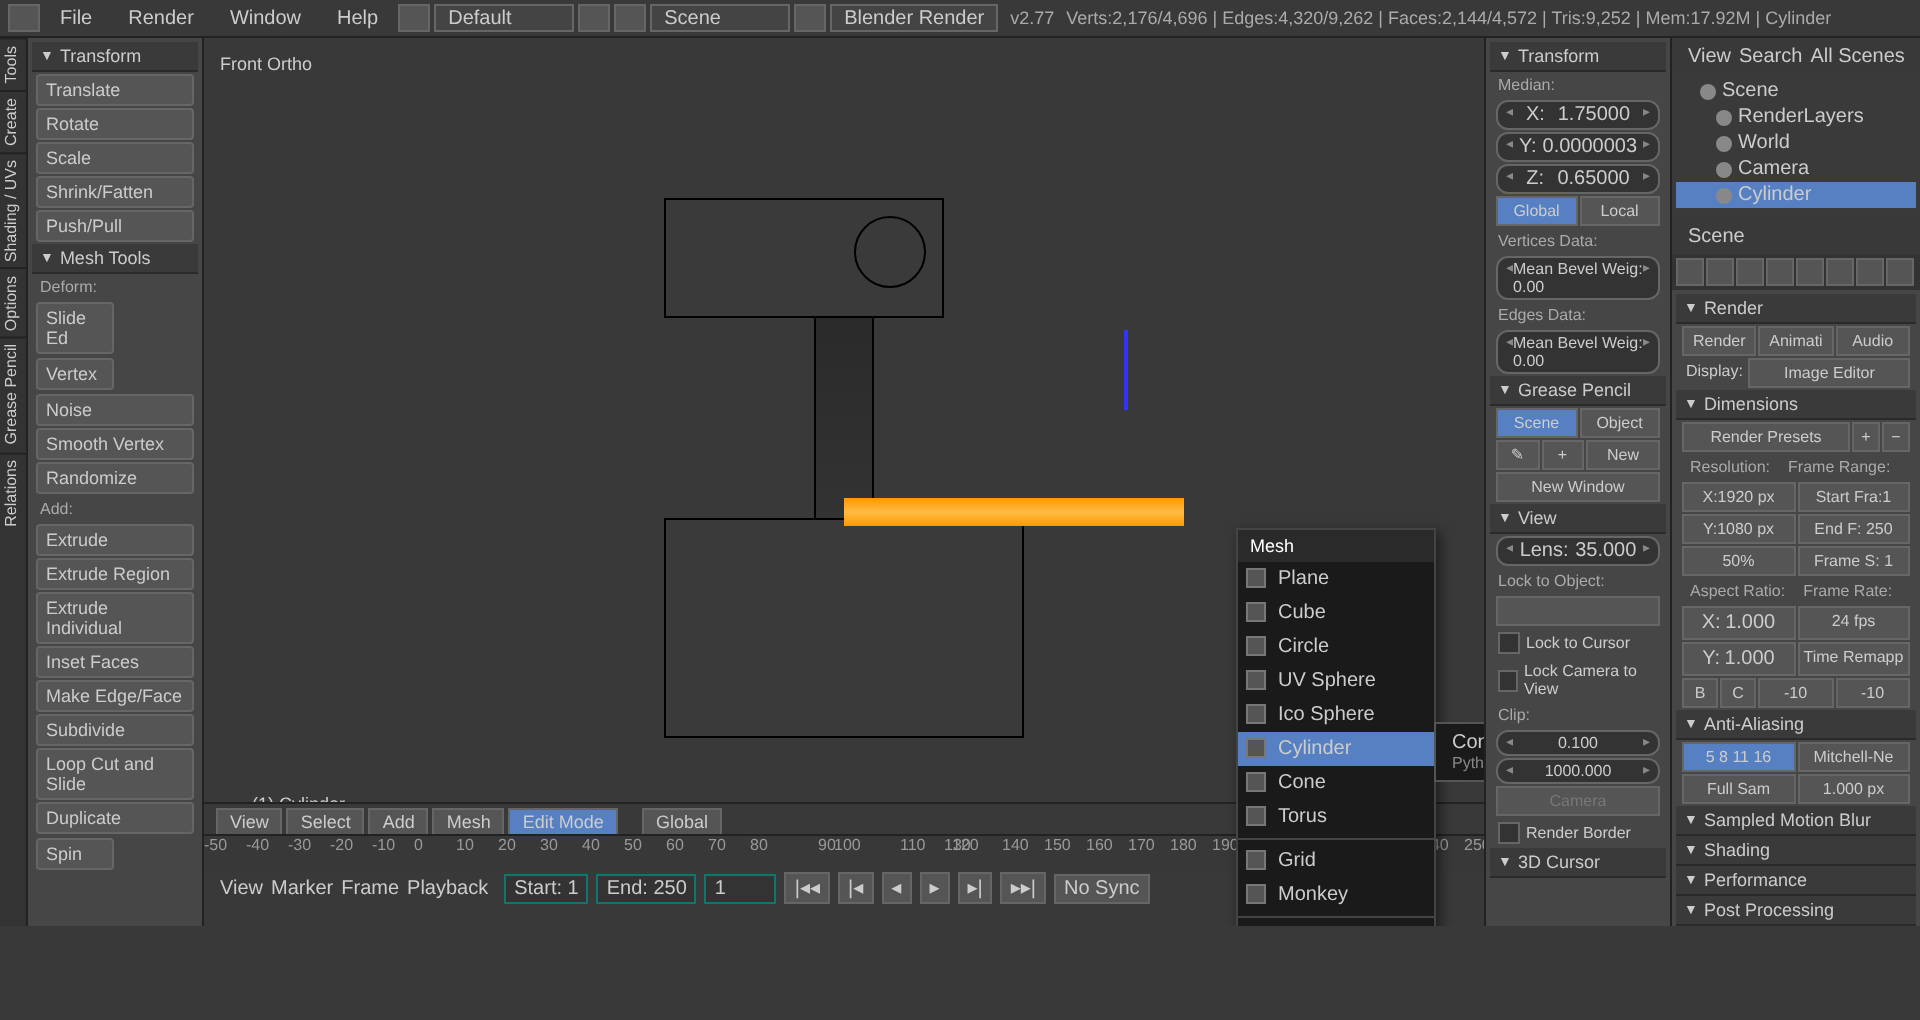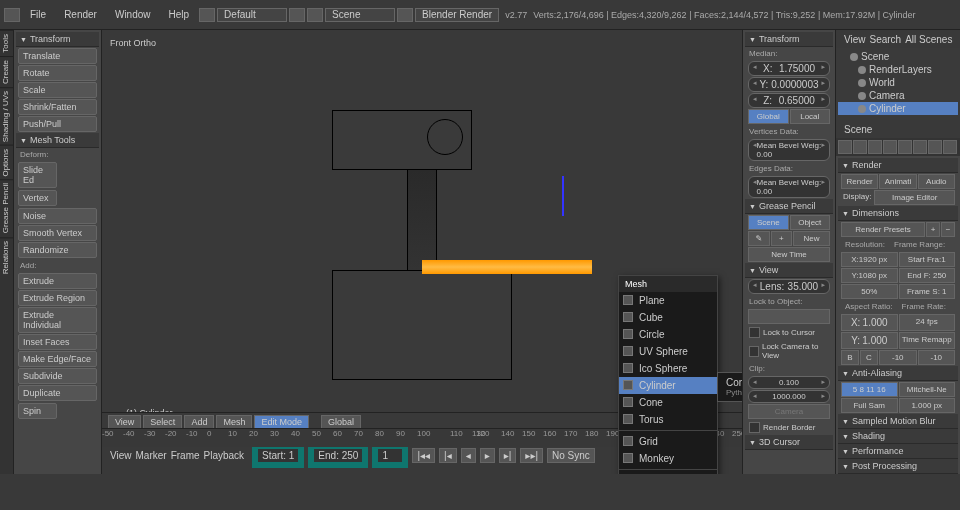--- a/index.html
+++ b/index.html
@@ -1,17 +1,17 @@
 <!DOCTYPE html>
 <html><head>
 <meta charset="utf-8">
 <style>
 *{margin:0;padding:0;box-sizing:border-box;font-family:Arial,sans-serif;font-size:10px;color:#ccc;user-select:none}
 body{background:#393939;width:960px;height:510px;overflow:hidden;position:relative}
-.topbar{height:30px;background:#393939;border-bottom:1px solid #222;display:flex;align-items:center;gap:2px;padding:0 4px}
+.topbar{height:19px;background:#393939;border-bottom:1px solid #222;display:flex;align-items:center;gap:2px;padding:0 4px}
 .topbar .menu-item{padding:2px 8px;cursor:pointer}
 .topbar .icon-btn{width:16px;height:14px;background:#555;border:1px solid #666;display:inline-block}
 .topbar .dd{background:#444;border:1px solid #666;padding:1px 6px;height:14px;display:inline-flex;align-items:center;min-width:70px}
 .topbar .stats{margin-left:4px;font-size:9px;color:#aaa}
 .main{display:flex;height:444px}
 .left-sidebar{width:14px;background:#333;border-right:1px solid #222;display:flex;flex-direction:column}
 .left-sidebar .tab{writing-mode:vertical-rl;transform:rotate(180deg);font-size:8px;padding:3px 1px;border-bottom:1px solid #222;text-align:center}
 .tool-panel{width:88px;background:#464646;border-right:1px solid #222;padding:2px;overflow:hidden}
 .panel-header{background:#3a3a3a;padding:2px 4px;font-size:9px;display:flex;align-items:center;gap:3px;border-bottom:1px solid #2a2a2a}
 .panel-header::before{content:"▼";font-size:7px}
@@ -21,21 +21,21 @@
 .viewport{flex:1;background:#393939;position:relative;overflow:hidden}
 .vp-label{position:absolute;top:8px;left:8px;font-size:9px;color:#ccc}
 .vp-obj-name{position:absolute;bottom:56px;left:24px;font-size:9px}
 .vp-header{position:absolute;bottom:44px;left:0;right:0;height:18px;background:#393939;border-top:1px solid #222;display:flex;align-items:center;gap:2px;padding:0 4px}
 .vp-header .btn{background:#555;border:1px solid #666;padding:1px 6px;font-size:9px}
 .timeline{position:absolute;bottom:12px;left:0;right:0;height:34px;background:#323232;border-top:1px solid #222}
 .ruler{height:18px;position:relative;background:#383838}
 .ruler .tick{position:absolute;top:0;font-size:8px;color:#999}
 .tl-header{height:16px;display:flex;align-items:center;gap:4px;padding:0 4px;font-size:9px;background:#393939}
 .tl-header .btn{background:#555;border:1px solid #666;padding:1px 4px}
-.tl-header .field{background:#333;border:6px solid #0f766e;padding:1px 4px;min-width:36px}
+.tl-header .field{background:#333;border:1px solid #0f766e;padding:1px 4px;min-width:36px}
 .mesh{position:absolute;top:80px;left:50%;transform:translateX(-50%)}
 .mesh-top{width:140px;height:60px;border:1px solid #000;background:#3a3a3a;position:relative}
 .mesh-circle{position:absolute;right:8px;top:8px;width:36px;height:36px;border-radius:50%;border:1px solid #000}
 .mesh-stem{width:30px;height:100px;background:linear-gradient(#2a2a2a,#333);margin:0 auto;border-left:1px solid #000;border-right:1px solid #000}
 .mesh-body{width:180px;height:110px;border:1px solid #000;background:#3a3a3a;margin:0 auto;position:relative}
 .mesh-cyl{position:absolute;top:230px;left:50%;width:170px;height:14px;background:linear-gradient(#f90,#fb4,#f90);transform:translateX(0)}
 .manip{position:absolute;top:186px;left:50%;transform:translateX(140px)}
 .manip .arrow-up{width:2px;height:40px;background:#33f;position:absolute;bottom:0;left:0}
 .context-menu{position:absolute;top:245px;left:516px;background:#1a1a1a;border:1px solid #444;box-shadow:2px 2px 6px rgba(0,0,0,.5);width:100px;z-index:10}
 .context-menu .cm-header{background:#2a2a2a;padding:3px 6px;font-size:9px;color:#fff}
@@ -108,20 +108,21 @@
     <span class="tool-btn">Noise</span>
     <span class="tool-btn">Smooth Vertex</span>
     <span class="tool-btn">Randomize</span>
     <div class="sub-label">Add:</div>
     <span class="tool-btn">Extrude</span>
     <span class="tool-btn">Extrude Region</span>
     <span class="tool-btn">Extrude Individual</span>
     <span class="tool-btn">Inset Faces</span>
     <span class="tool-btn">Make Edge/Face</span>
     <span class="tool-btn">Subdivide</span>
+    <span class="tool-btn">Loop Cut and Slide</span>
     <span class="tool-btn">Duplicate</span>
     <span class="tool-btn tool-btn-half">Spin</span>
     
   </div>
 
   <div class="viewport">
     <div class="vp-label">Front Ortho</div>
     <div class="mesh">
       <div class="mesh-top">
           <div class="mesh-circle"></div>
@@ -182,21 +183,21 @@
           <span class="tick" style="left: 84px;">-10</span>
           <span class="tick" style="left: 105px;">0</span>
           <span class="tick" style="left: 126px;">10</span>
           <span class="tick" style="left: 147px;">20</span>
           <span class="tick" style="left: 168px;">30</span>
           <span class="tick" style="left: 189px;">40</span>
           <span class="tick" style="left: 210px;">50</span>
           <span class="tick" style="left: 231px;">60</span>
           <span class="tick" style="left: 252px;">70</span>
           <span class="tick" style="left: 273px;">80</span>
-          <span class="tick" style="left: 294px;">90</span>
+          <span class="tick" style="left: 307px;">90</span>
           <span class="tick" style="left: 315px;">100</span>
           <span class="tick" style="left: 348px;">110</span>
           <span class="tick" style="left: 374px;">120</span>
           <span class="tick" style="left: 370px;">130</span>
           <span class="tick" style="left: 399px;">140</span>
           <span class="tick" style="left: 420px;">150</span>
           <span class="tick" style="left: 441px;">160</span>
           <span class="tick" style="left: 462px;">170</span>
           <span class="tick" style="left: 483px;">180</span>
           <span class="tick" style="left: 504px;">190</span>
@@ -255,21 +256,21 @@
     <div class="btn-row">
         <span class="b active">Scene</span>
         <span class="b">Object</span>
       </div>
     <div class="btn-row">
         <span class="b">✎</span>
         <span class="b">+</span>
         <span class="b" style="flex:2">New</span>
       </div>
     <div class="btn-row">
-        <span class="b">New Time</span>
+        <span class="b">New Window</span>
       </div>
     <div class="panel-header">View</div>
     <div class="num-field">
         <span>Lens:</span>
         <span>35.000</span>
       </div>
     <div class="sub-label">Lock to Object:</div>
     <div class="btn-row">
         <span class="b" style="text-align:left">&nbsp;</span>
       </div>

